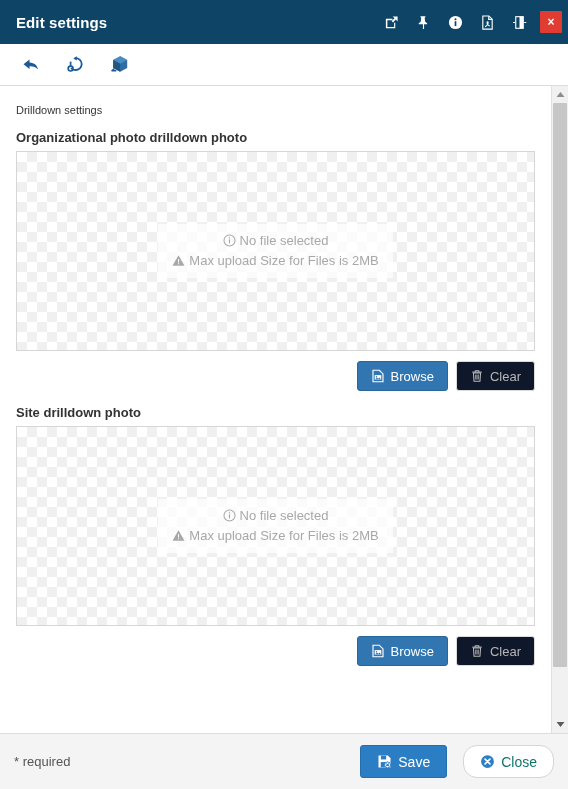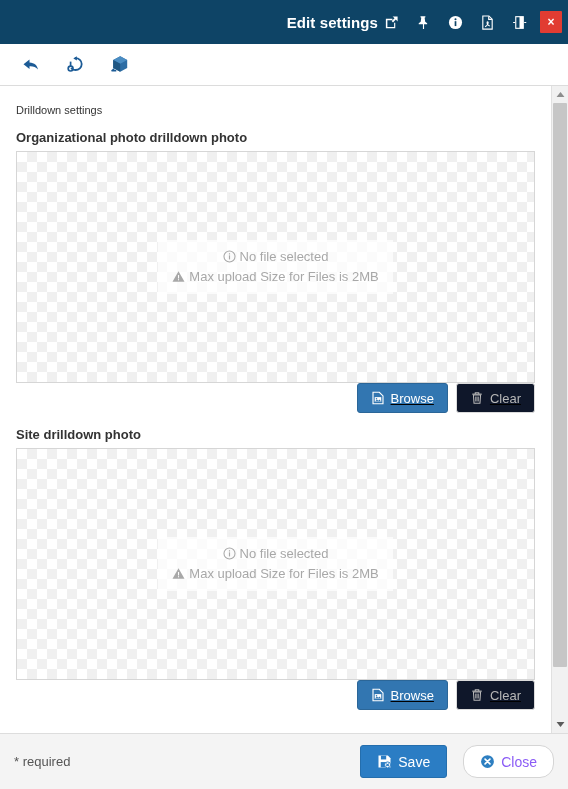--- a/index.html
+++ b/index.html
@@ -20,21 +20,21 @@
     background: #ffffff;
     position: relative;
   }
 
   
   .titlebar {
     height: 44px;
     background: #0e4466;
     display: flex;
     align-items: center;
-    justify-content: flex-end;
+    justify-content: space-between;
     padding: 0 6px 0 16px;
     flex: 0 0 auto;
   }
   .titlebar-title {
     color: #ffffff;
     font-size: 15px;
     font-weight: bold;
     letter-spacing: 0.1px;
   }
   .titlebar-actions {
@@ -114,21 +114,21 @@
     color: #333333;
     margin-bottom: 6px;
   }
 
   
   .upload-block { margin-bottom: 14px; }
 
   .upload-box {
     position: relative;
     border: 1px solid #d6d6d6;
-    height: 232px;
+    height: 200px;
     background-color: #ffffff;
     background-image:
       linear-gradient(45deg, #f0f0f0 25%, transparent 25%, transparent 75%, #f0f0f0 75%, #f0f0f0),
       linear-gradient(45deg, #f0f0f0 25%, transparent 25%, transparent 75%, #f0f0f0 75%, #f0f0f0);
     background-size: 20px 20px;
     background-position: 0 0, 10px 10px;
     display: flex;
     align-items: center;
     justify-content: center;
   }
@@ -144,21 +144,21 @@
   .ph-ico {
     display: inline-block;
     vertical-align: -2px;
     margin-right: 4px;
   }
 
   .upload-actions {
     display: flex;
     justify-content: flex-end;
     gap: 8px;
-    text-decoration: underline;
+    margin-top: 10px;
   }
 
   .btn {
     display: inline-flex;
     align-items: center;
     gap: 6px;
     font-size: 13px;
     padding: 7px 13px;
     border-radius: 3px;
     border: 1px solid transparent;
@@ -180,21 +180,21 @@
   .btn-footer-primary {
     background: #2b7dc4;
     border-color: #246ead;
     color: #ffffff;
     padding: 8px 16px;
     font-size: 14px;
   }
   .btn-footer-default {
     background: #ffffff;
     border-color: #d5d5d5;
-    color: #8b5cf6;
+    color: #0f766e;
     padding: 8px 16px;
     font-size: 14px;
     border-radius: 14px;
   }
 
   
   .scrollbar {
     width: 17px;
     flex: 0 0 17px;
     background: #f1f1f1;

